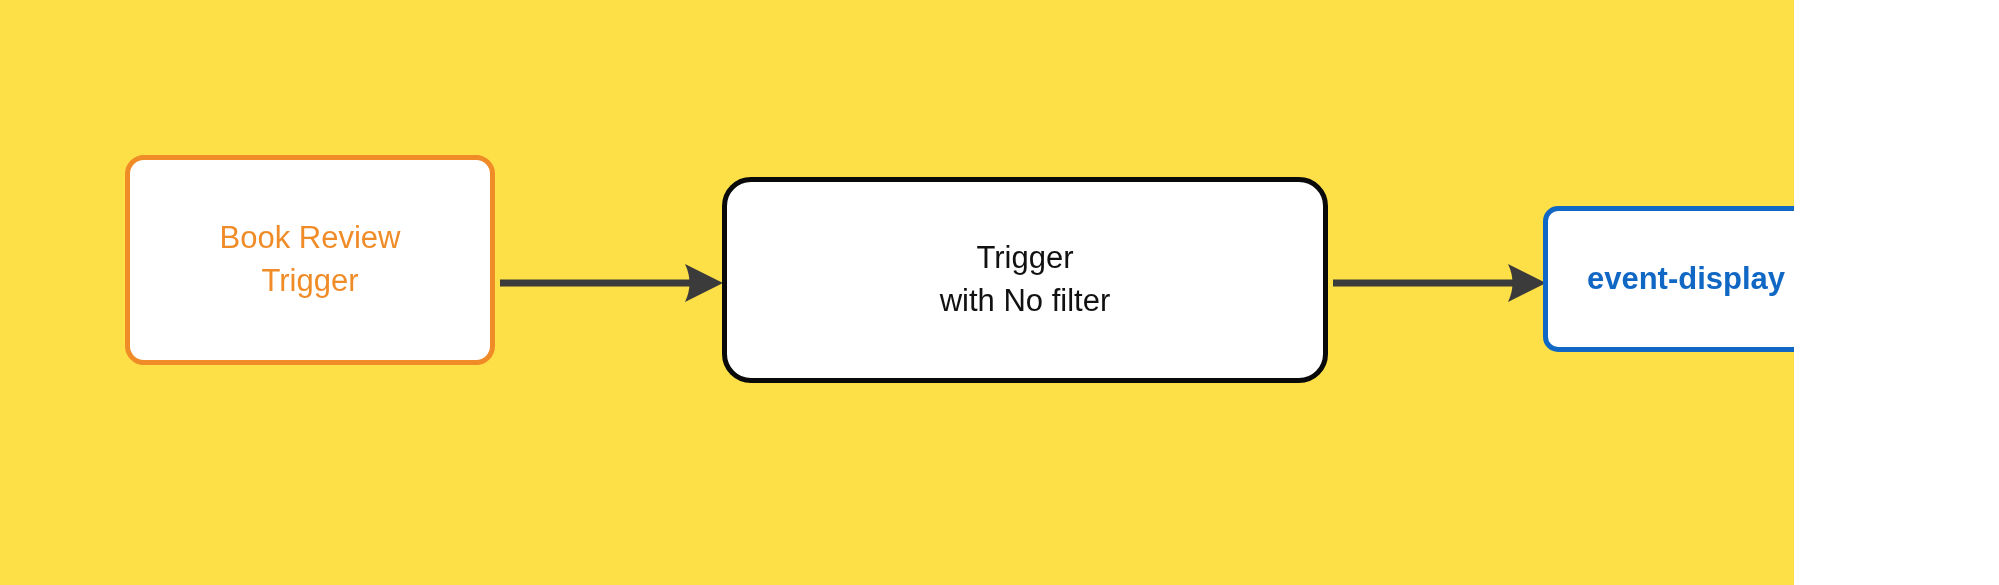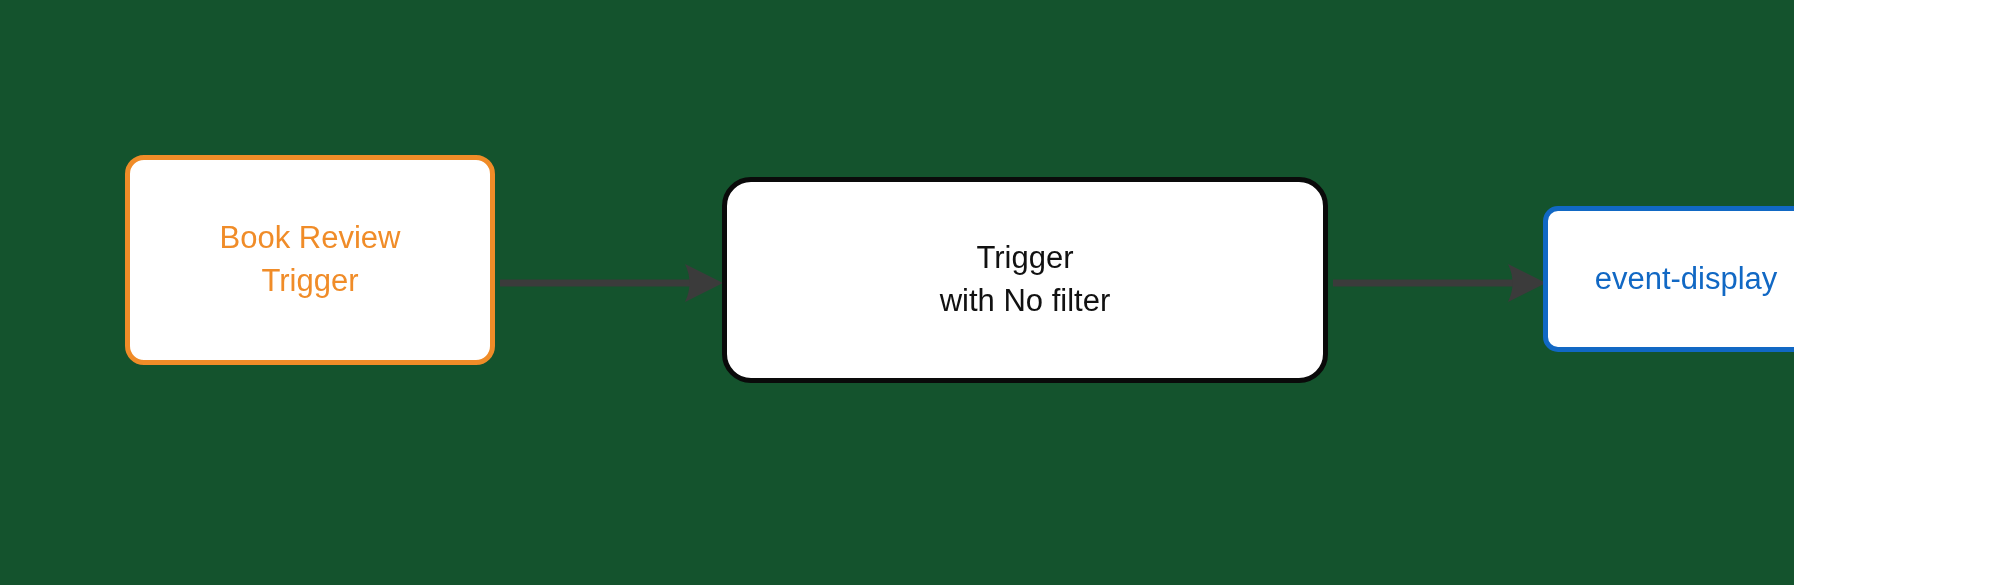--- a/index.html
+++ b/index.html
@@ -9,21 +9,21 @@
     background: #ffffff;
   }
   body {
     font-family: "Liberation Sans", "DejaVu Sans", sans-serif;
   }
 
   #diagram-canvas {
     position: relative;
     width: 1794px;
     height: 585px;
-    background: #14532d;
+    background: #fde047;
     overflow: hidden;
   }
 
   
   .node {
     position: absolute;
     box-sizing: border-box;
     background: #ffffff;
     display: flex;
     flex-direction: column;
@@ -65,20 +65,21 @@
   
   #node-sink {
     left: 1543px;
     top: 206px;
     width: 286px;
     height: 146px;
     border: 5px solid #1168C4;
     border-radius: 15px;
     color: #1168C4;
     font-size: 31px;
+    font-weight: bold;
   }
 
   
   .edge {
     position: absolute;
     height: 46px;
     pointer-events: none;
   }
   .edge svg {
     display: block;

